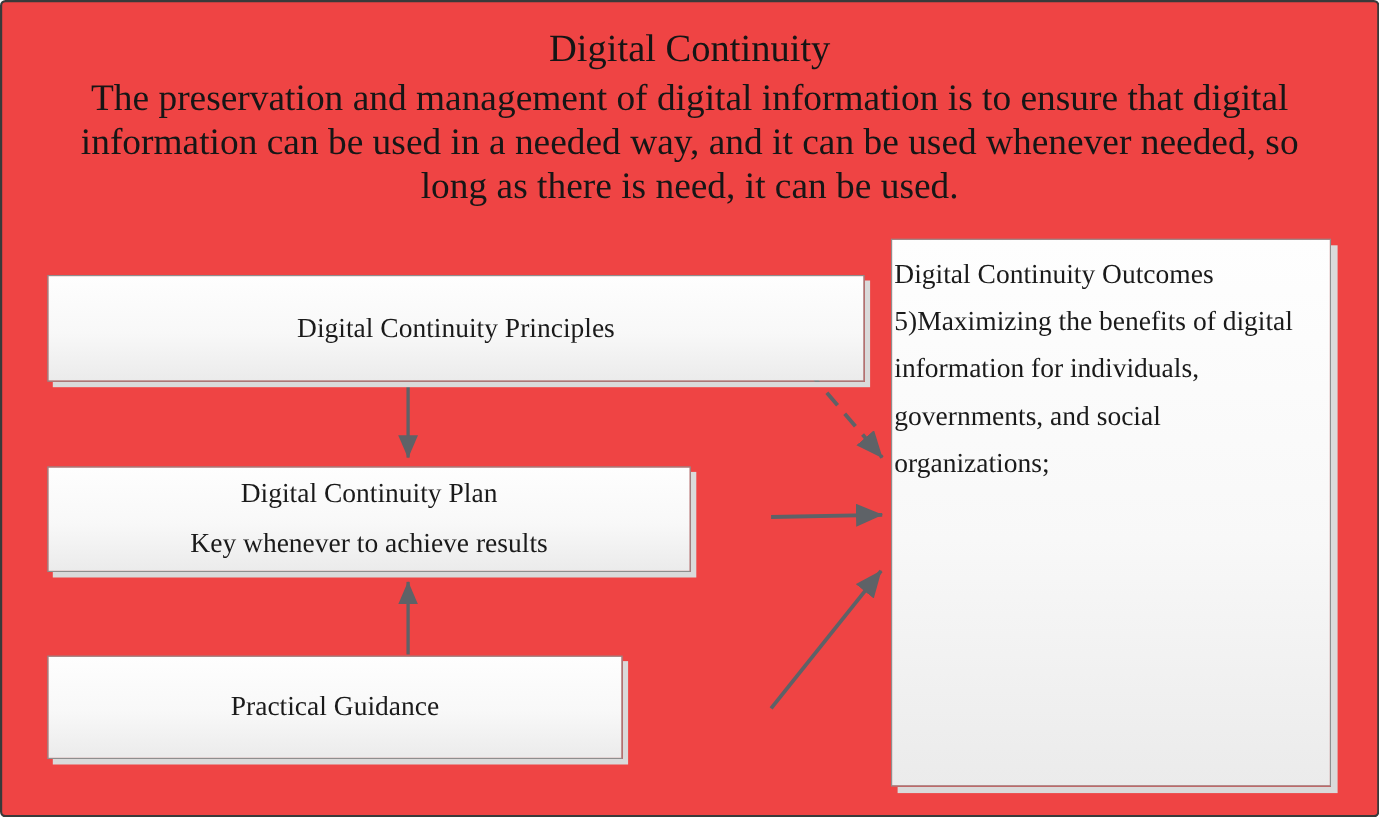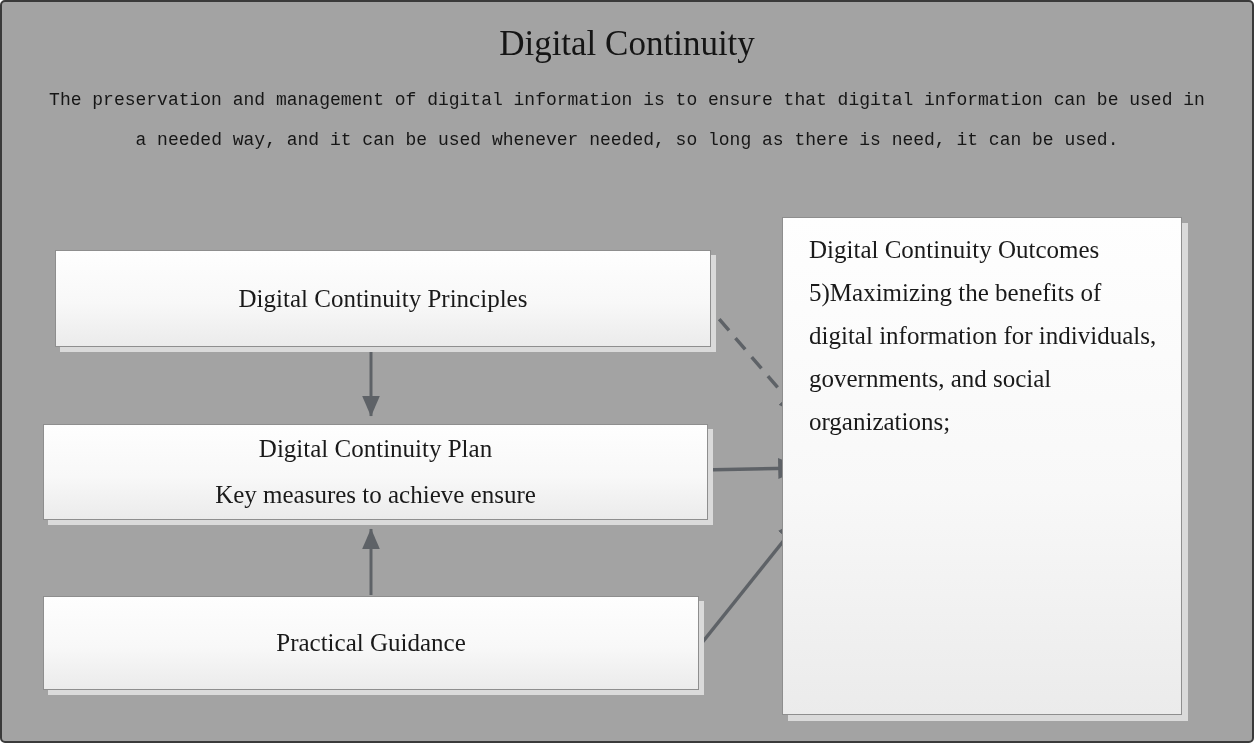--- a/index.html
+++ b/index.html
@@ -7,70 +7,69 @@
   body {
     font-family: "Liberation Serif", "DejaVu Serif", serif;
     color: #1c1c1c;
     width: 1254px;
     height: 743px;
   }
   .canvas {
     position: relative;
     width: 1254px;
     height: 743px;
-    background: #a3a3a3;
+    background: #ef4444;
     border: 2px solid #3a3a3a;
     border-radius: 5px;
     overflow: hidden;
   }
   .page-title {
     position: absolute;
     top: 22px;
     left: 0;
     width: 100%;
     text-align: center;
     font-size: 35px;
     font-weight: 400;
     color: #151515;
   }
   .page-subtitle {
     position: absolute;
-    top: 78px;
+    top: 68px;
     left: 50%;
     transform: translateX(-50%);
     width: 1175px;
     text-align: center;
-    font-size: 18px;
+    font-size: 34px;
     line-height: 40px;
     color: #161616;
-    font-family: Liberation Mono, monospace;
   }
   .node {
     position: absolute;
     background: linear-gradient(180deg, #fefefe 0%, #f8f8f8 55%, #ebebeb 100%);
     border: 1.5px solid #8e8e8e;
     box-shadow: 5px 5px 0 #dadada;
     display: flex;
     flex-direction: column;
     align-items: center;
     justify-content: center;
     text-align: center;
     font-size: 25px;
     line-height: 46px;
     color: #1a1a1a;
   }
-  .node-principles { left: 41px;  top: 248px; width: 656px; height: 97px; margin-left: 12px; }
-  .node-plan       { left: 41px;  top: 422px; width: 665px; height: 96px; }
-  .node-guidance   { left: 41px;  top: 594px; width: 656px; height: 94px; }
+  .node-principles { left: 41px;  top: 248px; width: 743px; height: 97px; }
+  .node-plan       { left: 41px;  top: 422px; width: 585px; height: 96px; }
+  .node-guidance   { left: 41px;  top: 594px; width: 523px; height: 94px; }
   .node-outcomes {
-    left: 780px; top: 215px; width: 400px; height: 498px;
+    left: 808px; top: 215px; width: 400px; height: 498px;
     align-items: flex-start;
     justify-content: flex-start;
     text-align: left;
-    padding: 10px 10px 8px 26px;
+    padding: 10px 10px 8px 2px;
     font-size: 25px;
     line-height: 43px;
     box-shadow: 6px 6px 0 #dadada;
   }
   .node-outcomes p { margin: 0; }
   .arrow-layer {
     position: absolute;
     inset: 0;
     width: 1254px;
     height: 743px;
@@ -98,21 +97,21 @@
     <line x1="699" y1="468" x2="800" y2="466" stroke="#5e6267" stroke-width="3.5" marker-end="url(#ah)"></line>
     <line x1="699" y1="642" x2="799" y2="517" stroke="#5e6267" stroke-width="3.5" marker-end="url(#ah)"></line>
   </svg>
 
   <div class="node node-principles">
     <div>Digital Continuity Principles</div>
   </div>
 
   <div class="node node-plan">
     <div>Digital Continuity Plan</div>
-    <div>Key measures to achieve ensure</div>
+    <div>Key whenever to achieve results</div>
   </div>
 
   <div class="node node-guidance">
     <div>Practical Guidance</div>
   </div>
 
   <div class="node node-outcomes">
     <p>Digital Continuity Outcomes</p>
     <p>5)Maximizing the benefits of digital information for individuals, governments, and social organizations;</p>
   </div>

